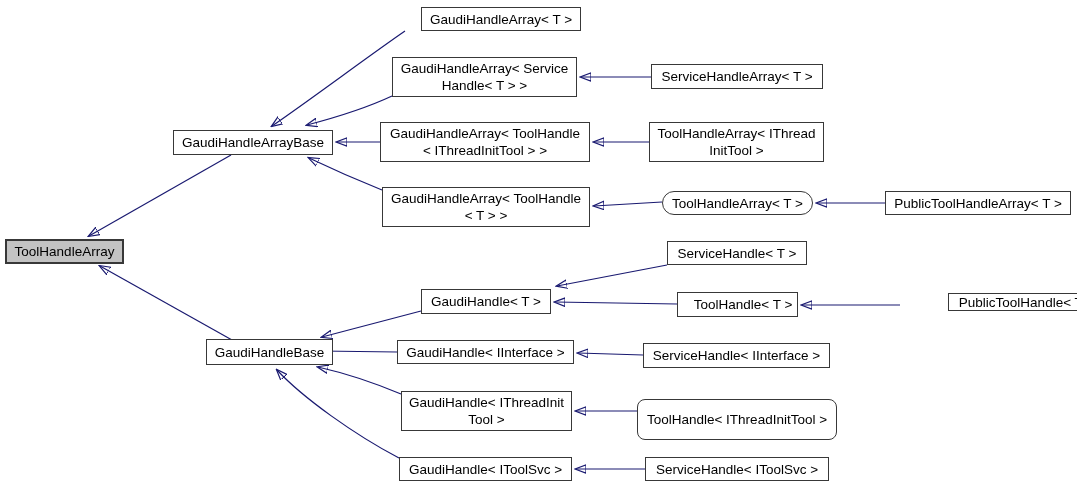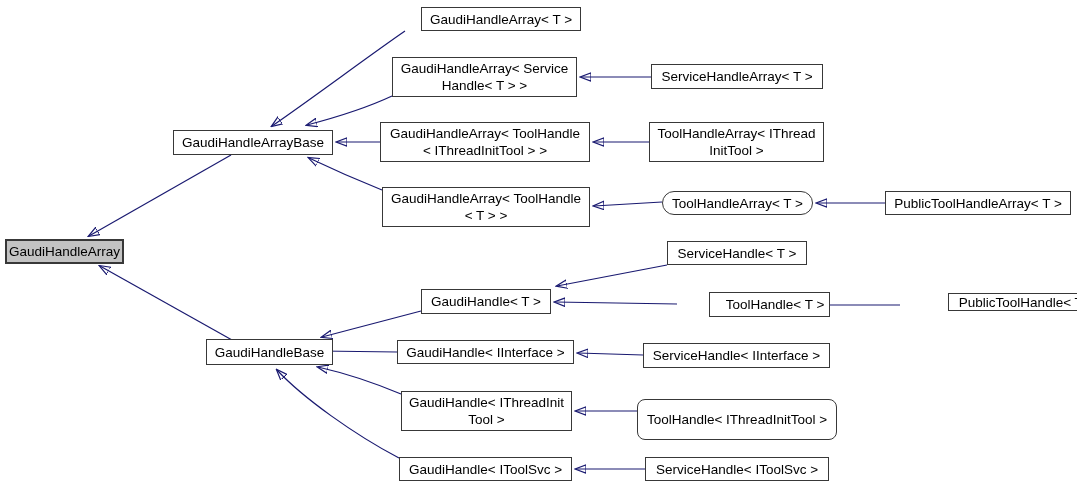--- a/index.html
+++ b/index.html
@@ -68,21 +68,21 @@
     <path d="M900,305 L802,305" marker-end="url(#arrowhead)"></path>
     <path d="M421,311 L322,337" marker-end="url(#arrowhead)"></path>
     <path d="M397,352 L320,351" marker-end="url(#arrowhead)"></path>
     <path d="M643,355 L578,353" marker-end="url(#arrowhead)"></path>
     <path d="M401,394 C370,381 340,372 318,367" marker-end="url(#arrowhead)"></path>
     <path d="M637,411 L576,411" marker-end="url(#arrowhead)"></path>
     <path d="M399,458 C355,435 303,398 277,370" marker-end="url(#arrowhead)"></path>
     <path d="M645,469 L576,469" marker-end="url(#arrowhead)"></path>
   </svg>
 
-  <div class="node root" style="left:5px;   top:239px; width:119px; height:25px;">GaudiHandleArray</div>
+  <div class="node root" style="left:5px;   top:239px; width:119px; height:25px;">ToolHandleArray</div>
 
   <div class="node" style="left:173px; top:130px; width:160px; height:25px;">GaudiHandleArrayBase</div>
 
   <div class="node" style="left:190px; top:339px; width:127px; height:26px;margin-left:16px;">GaudiHandleBase</div>
 
   <div class="node" style="left:405px; top:7px;   width:160px; height:24px;margin-left:16px;">GaudiHandleArray&lt; T &gt;</div>
 
   <div class="node" style="left:392px; top:57px;  width:185px; height:40px;">GaudiHandleArray&lt; Service
 Handle&lt; T &gt; &gt;</div>
 
@@ -98,21 +98,21 @@
 InitTool &gt;</div>
 
   <div class="node" style="left:662px; top:191px; width:151px; height:24px;border-radius:12px;">ToolHandleArray&lt; T &gt;</div>
 
   <div class="node" style="left:885px; top:191px; width:186px; height:24px;">PublicToolHandleArray&lt; T &gt;</div>
 
   <div class="node" style="left:667px; top:241px; width:140px; height:24px;">ServiceHandle&lt; T &gt;</div>
 
   <div class="node" style="left:421px; top:289px; width:130px; height:25px;">GaudiHandle&lt; T &gt;</div>
 
-  <div class="node" style="left:709px; top:292px; width:121px; height:25px;padding-left:11px;">ToolHandle&lt; T &gt;</div>
+  <div class="node" style="left:677px; top:292px; width:121px; height:25px;padding-left:11px;">ToolHandle&lt; T &gt;</div>
 
   <div class="node" style="left:948px; top:293px; width:157px; height:18px;">PublicToolHandle&lt; T &gt;</div>
 
   <div class="node" style="left:397px; top:340px; width:177px; height:24px;">GaudiHandle&lt; IInterface &gt;</div>
 
   <div class="node" style="left:643px; top:343px; width:187px; height:25px;">ServiceHandle&lt; IInterface &gt;</div>
 
   <div class="node" style="left:401px; top:391px; width:171px; height:40px;">GaudiHandle&lt; IThreadInit
 Tool &gt;</div>
 

